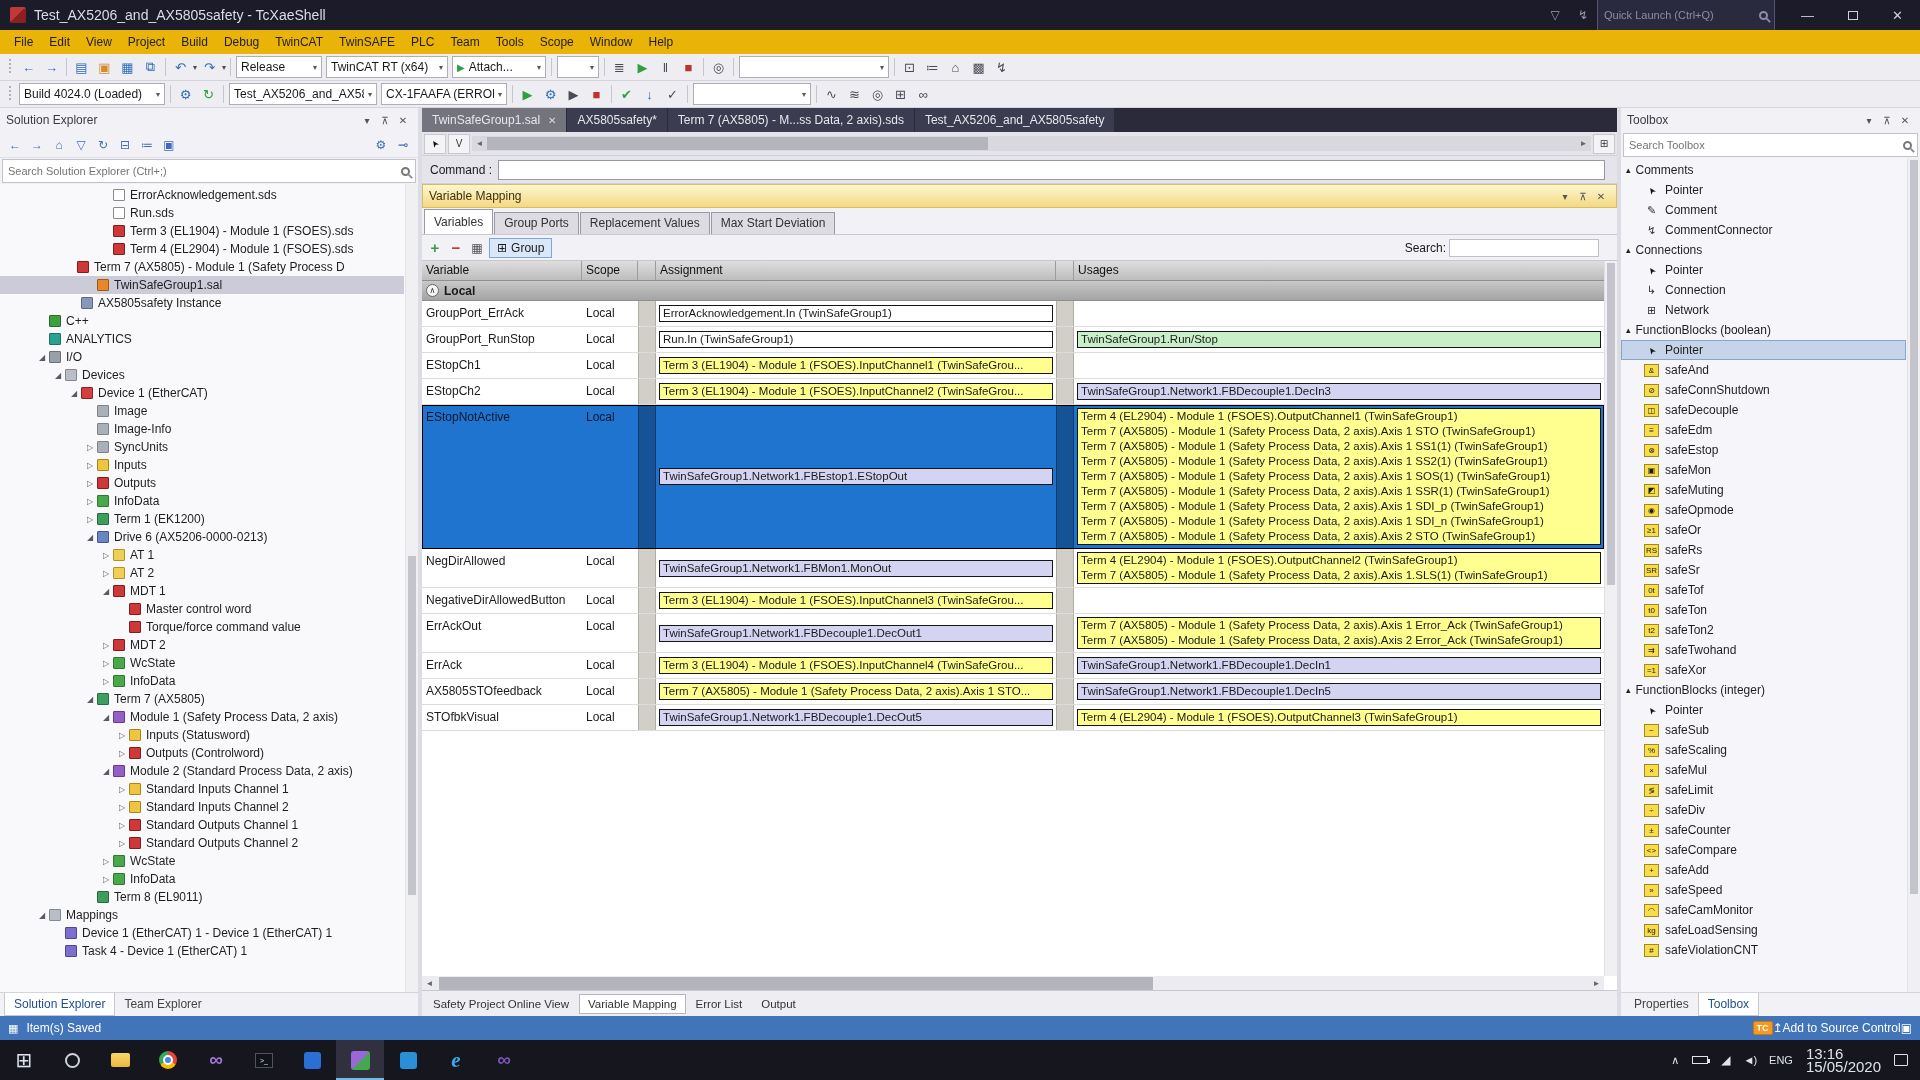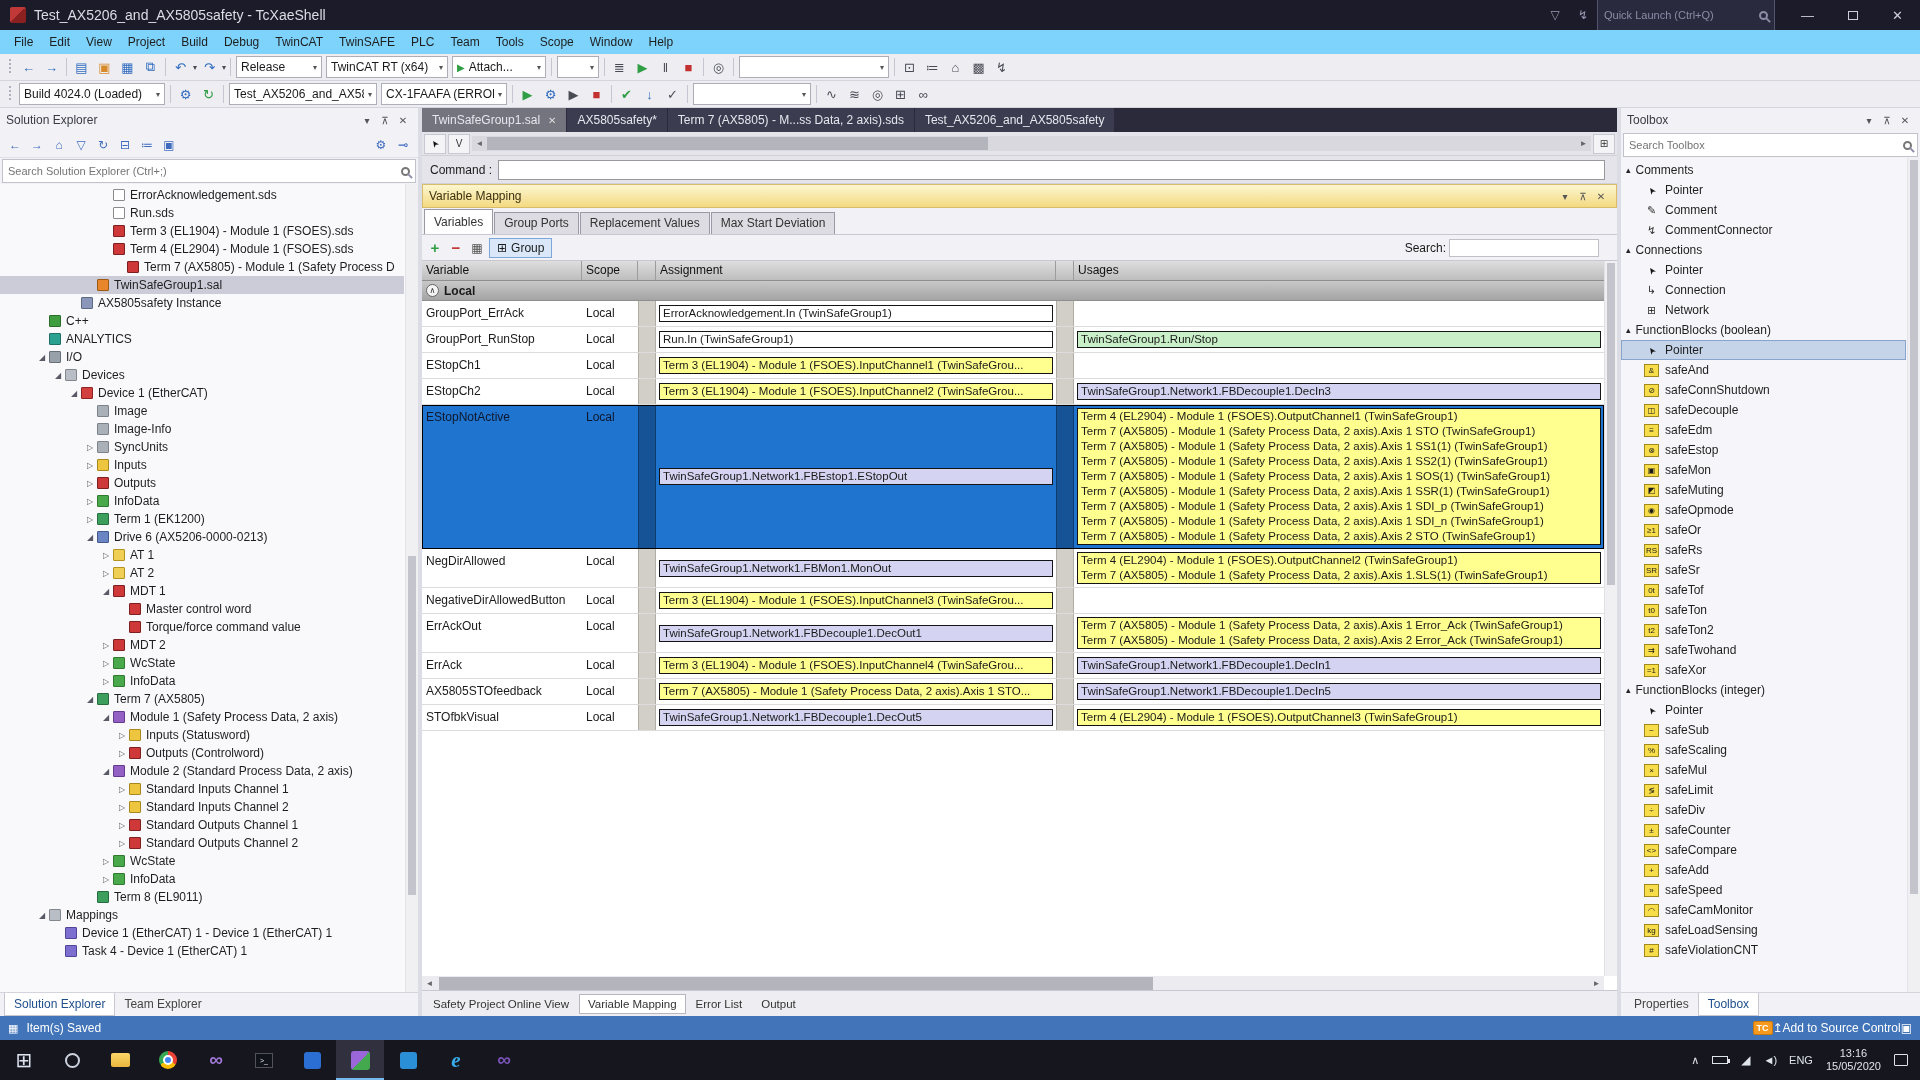--- a/index.html
+++ b/index.html
@@ -11,21 +11,21 @@
 .tb-title{font-size:14px;white-space:nowrap}
 .tb-spacer{flex:1}
 .tb-smicon{width:28px;text-align:center;color:#9a9ab4;font-size:12px}
 .quicklaunch{width:178px;height:35px;background:#2a2a3e;border:1px solid #54546e;display:flex;align-items:center;padding:0 6px;color:#8c8ca6;font-size:11px;margin-right:10px}
 .quicklaunch .ql-t{flex:1;overflow:hidden;white-space:nowrap}
 .mag{width:9px;height:9px;border:2px solid #8c8ca6;border-radius:50%;position:relative;display:inline-block;flex:0 0 auto}
 .mag::after{content:"";position:absolute;width:6px;height:2px;background:#8c8ca6;transform:rotate(45deg);right:-5px;bottom:-3px}
 .winbtn{width:45px;height:30px;display:flex;align-items:center;justify-content:center;color:#cfcfdc;font-size:13px}
 .winbtn .maxbox{width:10px;height:9px;border:1px solid #cfcfdc;display:inline-block}
 
-.menubar{height:24px;background:#7dd3fc;display:flex;align-items:center;padding-left:6px;flex:0 0 auto}
+.menubar{height:24px;background:#eab308;display:flex;align-items:center;padding-left:6px;flex:0 0 auto}
 .menu-item{padding:0 8px;line-height:24px;color:#1e1e1e}
 .toolbar{height:27px;background:#eeeef2;border-bottom:1px solid #d4d4dc;display:flex;align-items:center;padding:0 4px;flex:0 0 auto}
 .tb-grip{width:7px;height:16px;margin:0 3px;background:repeating-linear-gradient(180deg,#b0b0bc 0 2px,transparent 2px 4px);background-size:2px 100%;background-repeat:no-repeat;background-position:2px 0}
 .tb-sep{width:1px;height:18px;background:#c6c6d0;margin:0 3px}
 .tb-btn{min-width:23px;height:23px;display:flex;align-items:center;justify-content:center;font-size:13px;color:#4a4a55}
 .tb-caret{font-size:8px;color:#4a4a55;margin:0 1px}
 .tb-dd{height:22px;background:#fff;border:1px solid #aeaeb8;display:inline-flex;align-items:center;margin:0 2px;padding:0 4px;font-size:12px;flex:0 0 auto}
 .tb-dd .lbl{flex:1;overflow:hidden;white-space:nowrap}
 .tb-dd .car{font-size:8px;color:#555;margin-left:4px}
 .tb-dd .play{color:#2f9e44;font-size:10px;margin-right:4px}
@@ -153,21 +153,21 @@
 .app-twincat-file{width:17px;height:17px;background:#2c6fd4;border-radius:3px}
 .app-tcxaeshell{width:19px;height:19px;border-radius:3px;background:linear-gradient(135deg,#9a66d8 0 50%,#44a84e 50% 100%)}
 .app-teams{width:17px;height:17px;background:#2b8fd8;border-radius:3px}
 .app-edge{font-size:21px;font-weight:bold;color:#38abe8;font-family:"Liberation Serif",serif;font-style:italic}
 .app-tcxae2{font-size:19px;color:#7a54b8;font-weight:bold}
 .tk-tray{margin-left:auto;display:flex;align-items:center;color:#dfe3ea;gap:13px;padding-right:12px;font-size:11px}
 .batt{width:16px;height:8px;border:1px solid #dfe3ea;position:relative}
 .batt::after{content:"";position:absolute;right:-3px;top:2px;width:2px;height:4px;background:#dfe3ea}
 .sig{font-size:12px;color:#dfe3ea}
 .spk{letter-spacing:-1px}
-.tk-clock{text-align:center;line-height:13px;font-size:11px}
+.tk-clock{line-height:13px;font-size:15px}
 .notif{width:14px;height:12px;border:1px solid #dfe3ea;border-radius:1px}
 </style>
 </head>
 <body>
 
 <div class="titlebar">
   <span class="tb-appicon"></span>
   <span class="tb-title">Test_AX5206_and_AX5805safety - TcXaeShell</span>
   <span class="tb-spacer"></span>
   <span class="tb-smicon">▽</span>
@@ -335,21 +335,21 @@
         <div class="trow" style="padding-left: 100px;">
           <span class="texp"></span>
           <span class="ti ic-mod-red"></span>
           <span class="tlabel">Term 3 (EL1904) - Module 1 (FSOES).sds</span>
         </div>
         <div class="trow" style="padding-left: 100px;">
           <span class="texp"></span>
           <span class="ti ic-mod-red"></span>
           <span class="tlabel">Term 4 (EL2904) - Module 1 (FSOES).sds</span>
         </div>
-        <div class="trow" style="padding-left: 114px;">
+        <div class="trow" style="padding-left: 64px;">
           <span class="texp"></span>
           <span class="ti ic-mod-red"></span>
           <span class="tlabel">Term 7 (AX5805) - Module 1 (Safety Process D</span>
         </div>
         <div class="trow sel" style="padding-left: 84px;">
           <span class="texp"></span>
           <span class="ti ic-sal"></span>
           <span class="tlabel">TwinSafeGroup1.sal</span>
         </div>
         <div class="trow" style="padding-left: 68px;">

